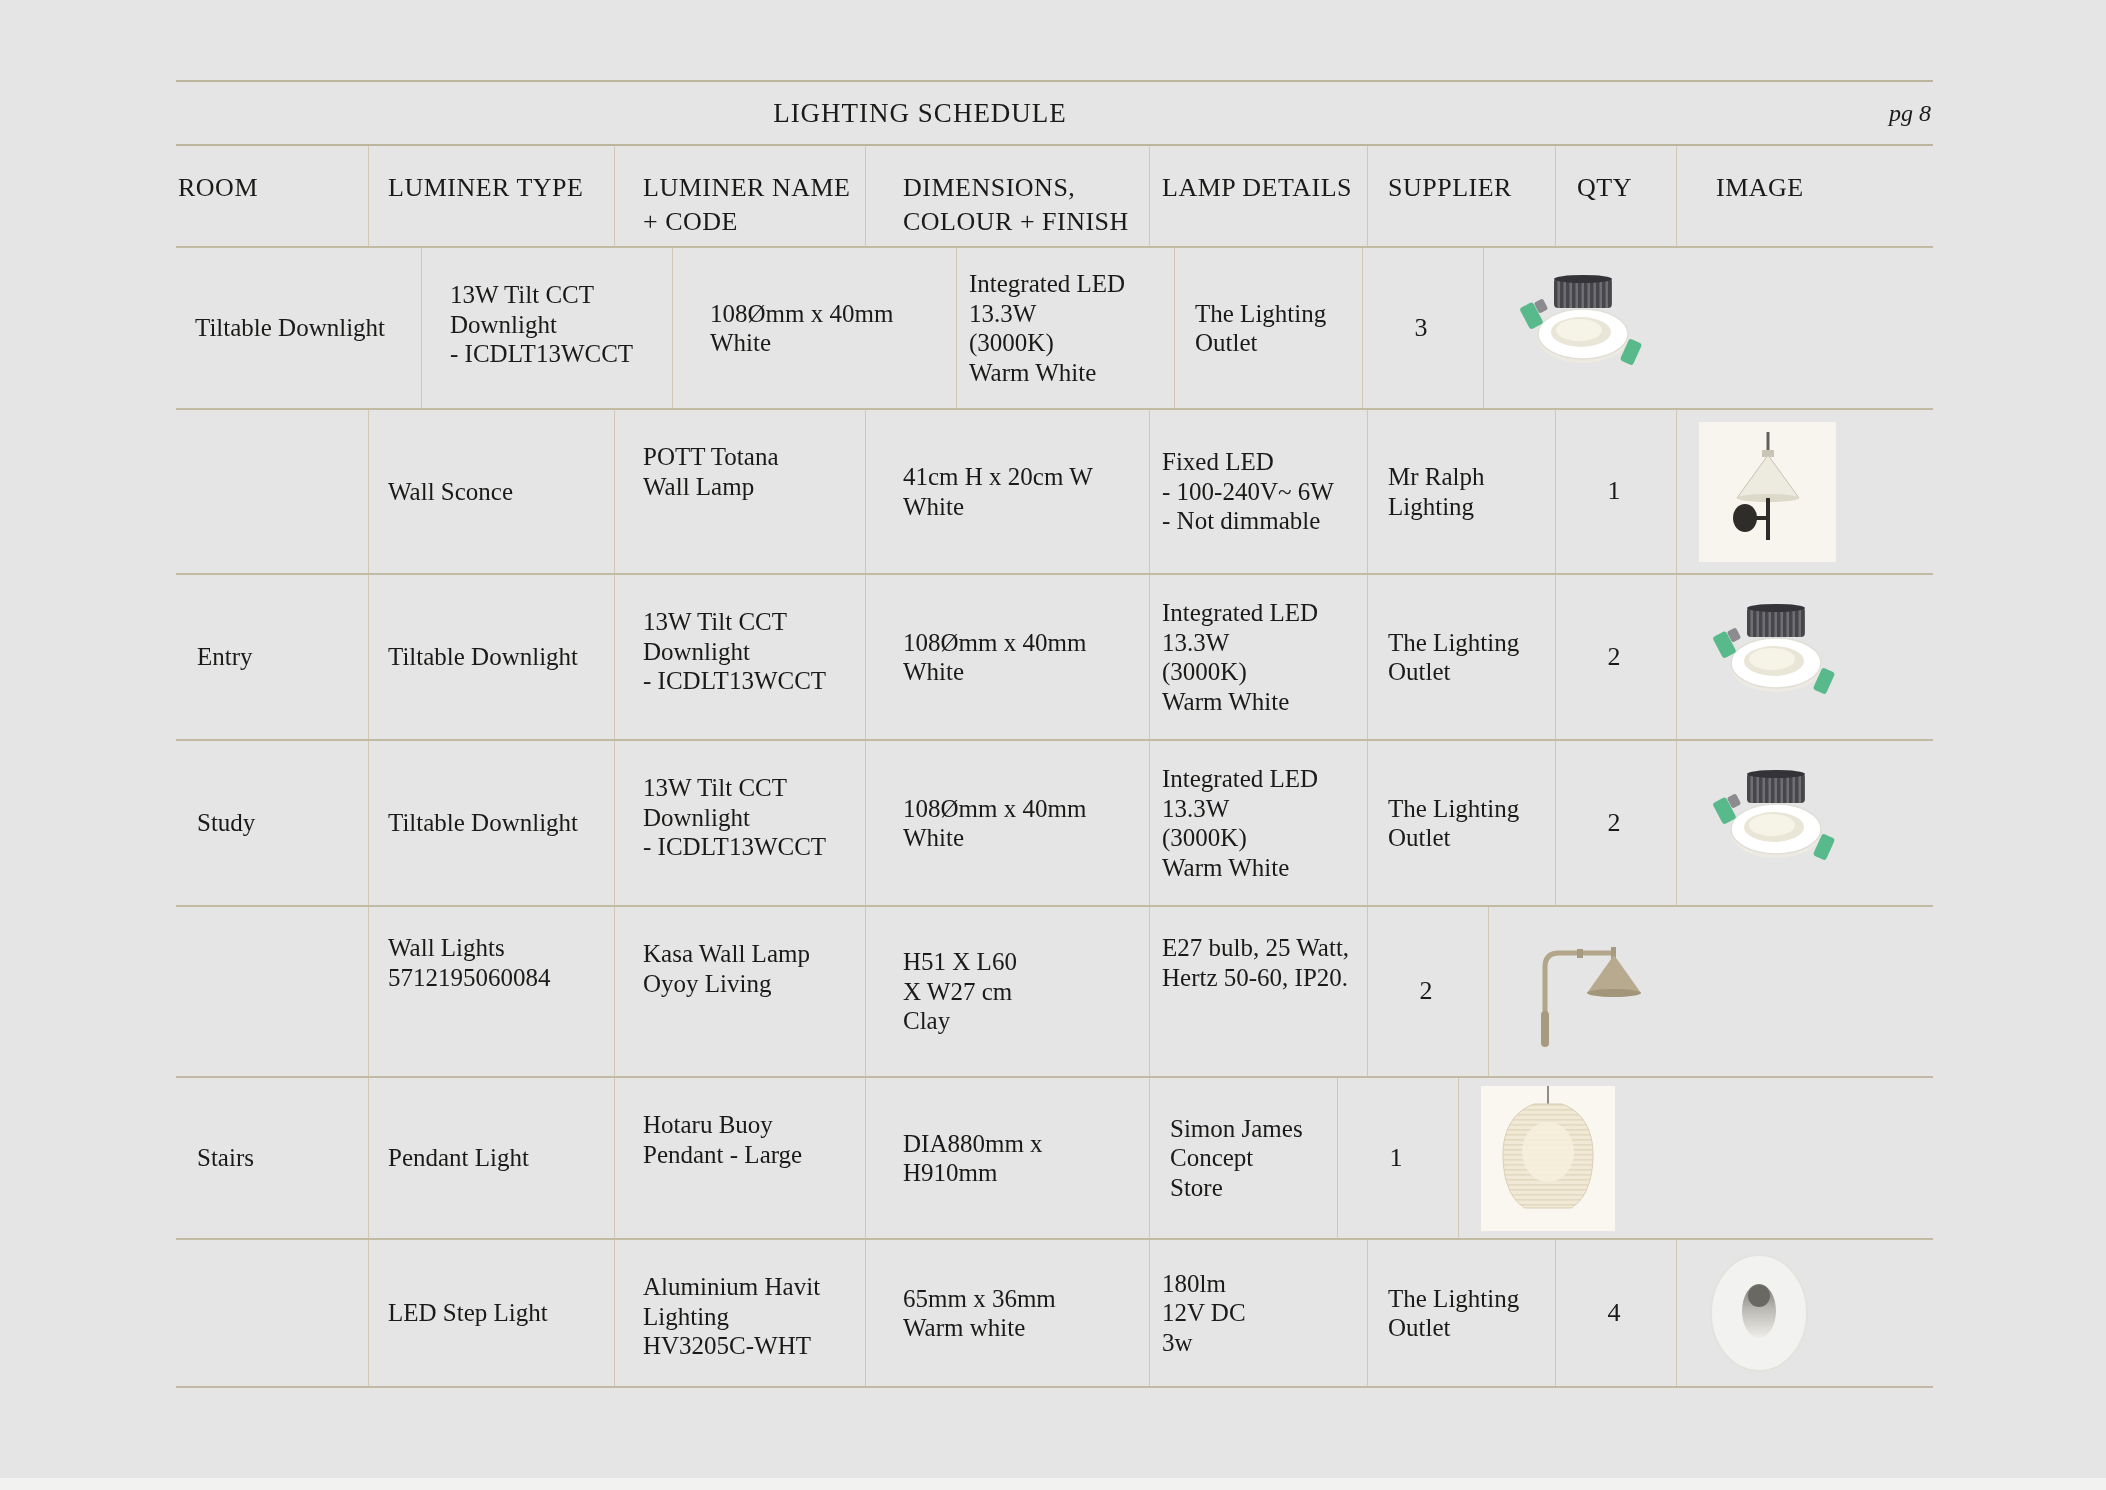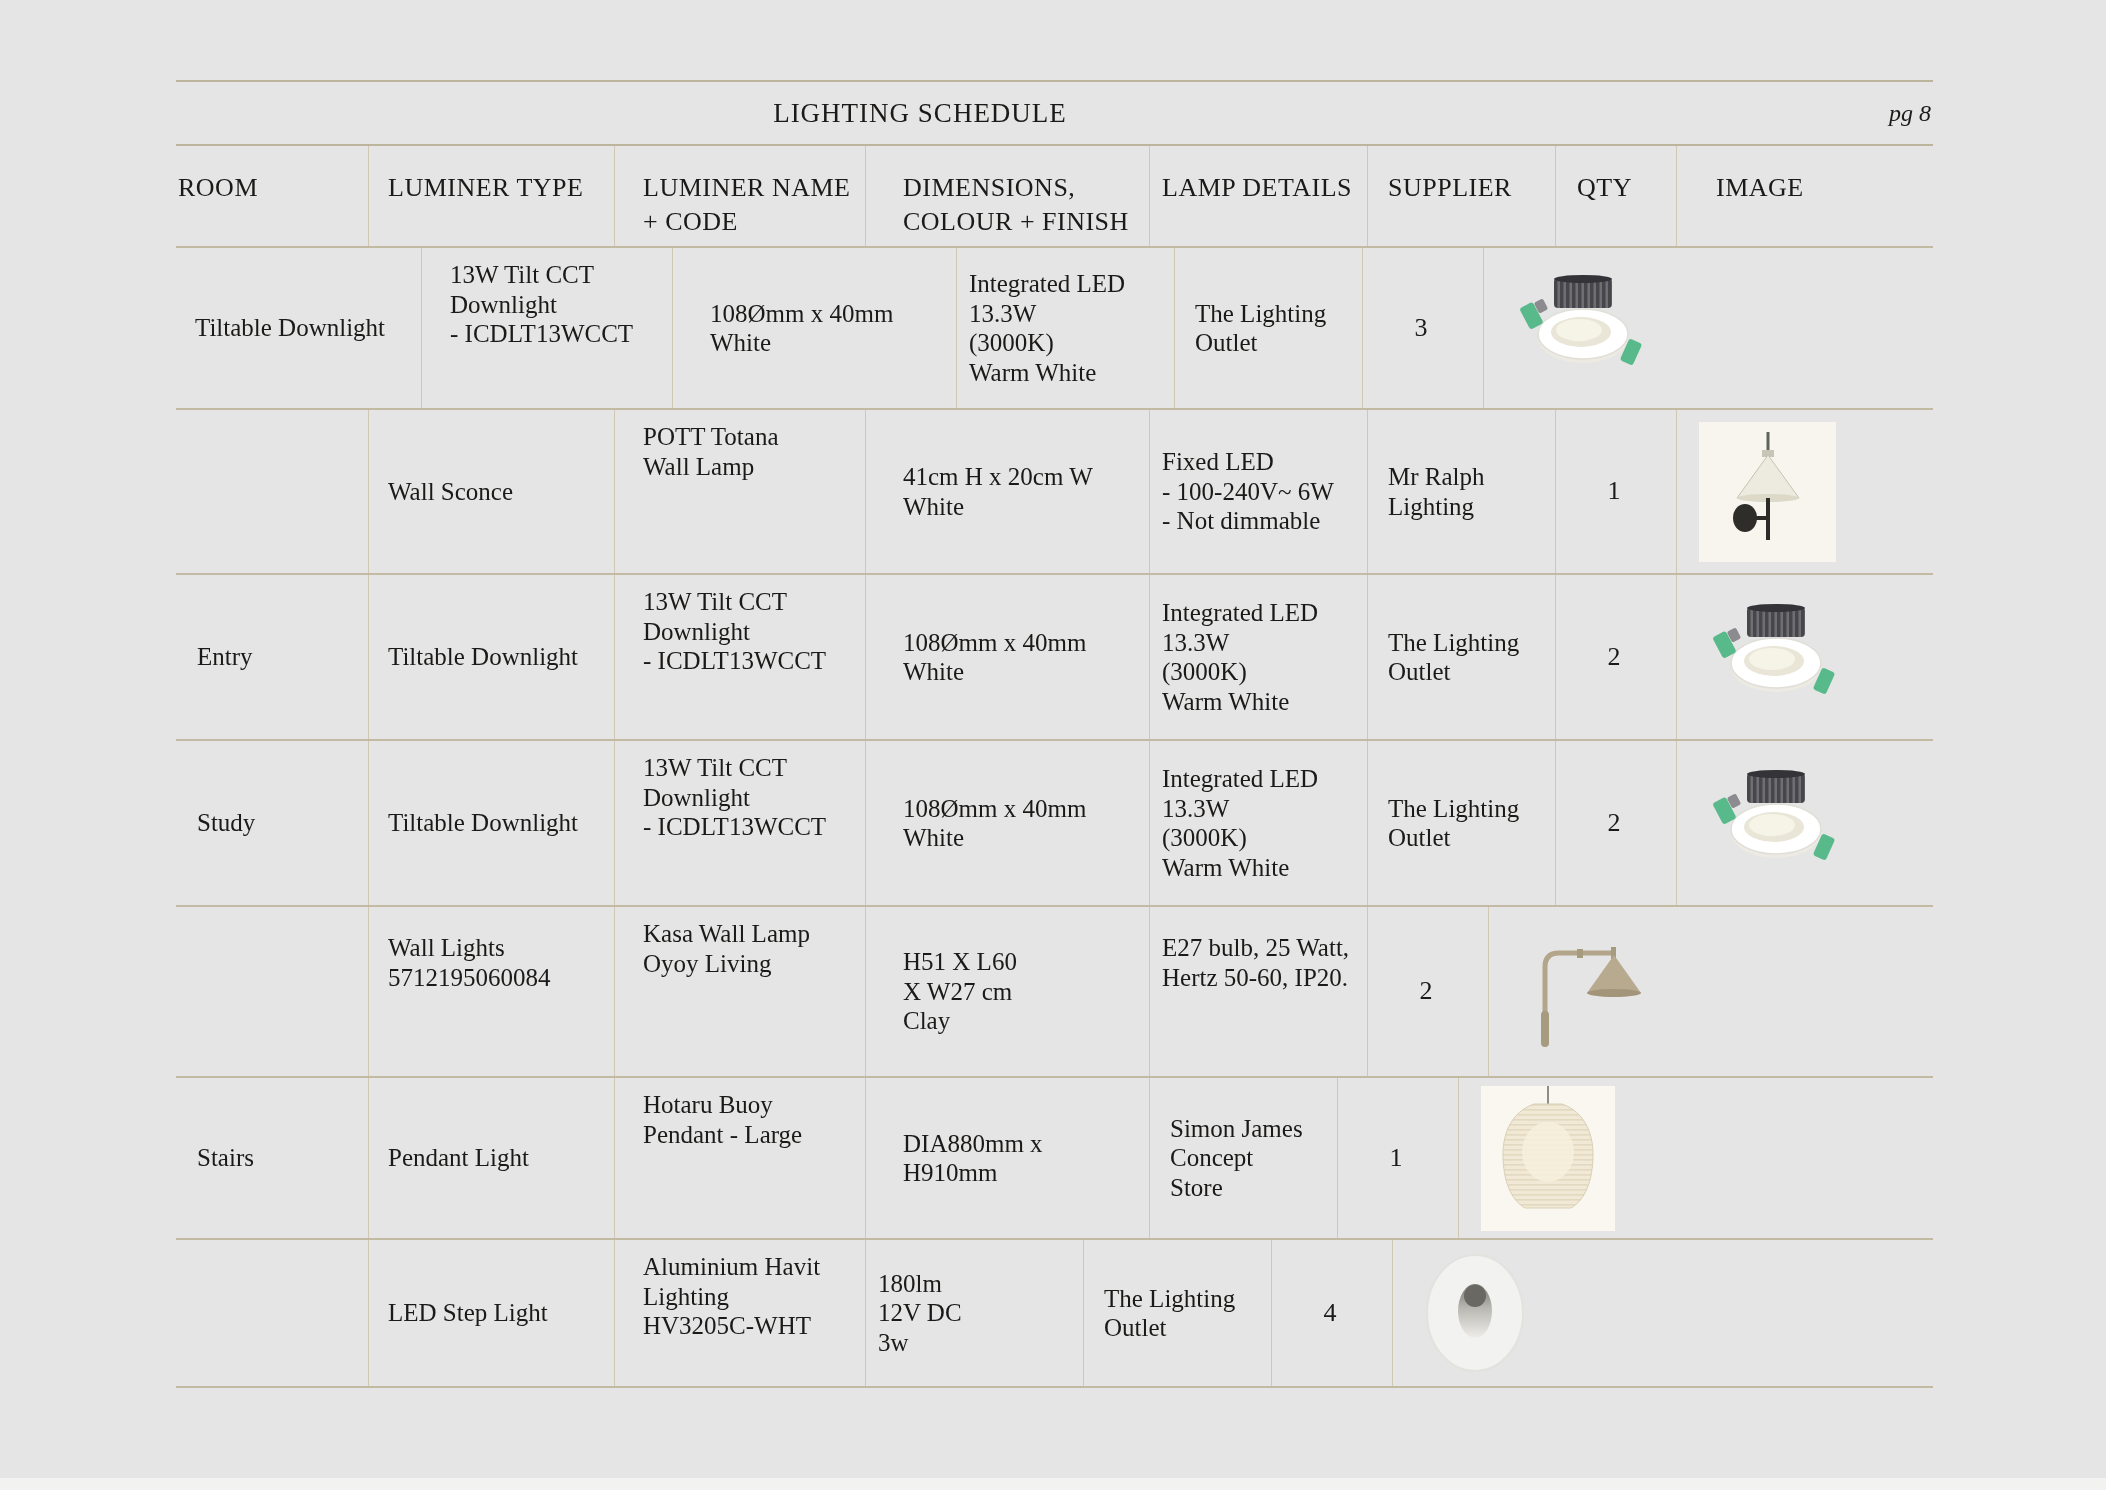--- a/index.html
+++ b/index.html
@@ -22,21 +22,21 @@
     font-style:italic;font-size:24px;white-space:nowrap;
   }
   .row{display:flex;border-bottom:2px solid #c3baa3;}
   .cell{
     box-sizing:border-box;border-right:1px solid #d0c8b4;
     display:flex;flex-direction:column;justify-content:center;align-items:flex-start;
     white-space:pre-line;font-size:25px;line-height:1.18;padding:4px 8px 4px 20px;
   }
   .c1{width:193px;padding-left:21px;}
   .c2{width:246px;padding-left:19px;}
-  .c3{width:251px;padding-left:28px;justify-content:flex-start;padding-top:12px;}
+  .c3{width:251px;padding-left:28px;justify-content:flex-start;padding-top:32px;}
   .c4{width:284px;padding-left:37px;}
   .c5{width:218px;padding-left:12px;padding-right:2px;}
   .c6{width:188px;padding-left:20px;}
   .c7{width:121px;align-items:center;padding-left:0;padding-right:4px;font-size:26px;}
   .c8{width:256px;border-right:none;padding:0 0 0 22px;justify-content:center;}
   .cell.top{justify-content:flex-start;padding-top:26px;}
   .header .cell{
     justify-content:flex-start;padding-top:25px;
     font-size:26px;line-height:1.3;letter-spacing:0.5px;
   }
@@ -248,20 +248,22 @@
         </svg>
       </div>
     </div>
 
     <div class="row" style="height:146px">
       <div class="cell c1"></div>
       <div class="cell c2">LED Step Light</div>
       <div class="cell c3">Aluminium Havit
 Lighting
 HV3205C-WHT</div>
+      <div class="cell c4">65mm x 36mm
+Warm white</div>
       <div class="cell c5">180lm
 12V DC
 3w</div>
       <div class="cell c6">The Lighting
 Outlet</div>
       <div class="cell c7">4</div>
       <div class="cell c8">
         <svg class="imgbox" viewBox="0 0 120 128" width="120" height="128">
           <defs>
             <linearGradient id="sg" x1="0" y1="0" x2="0" y2="1">

